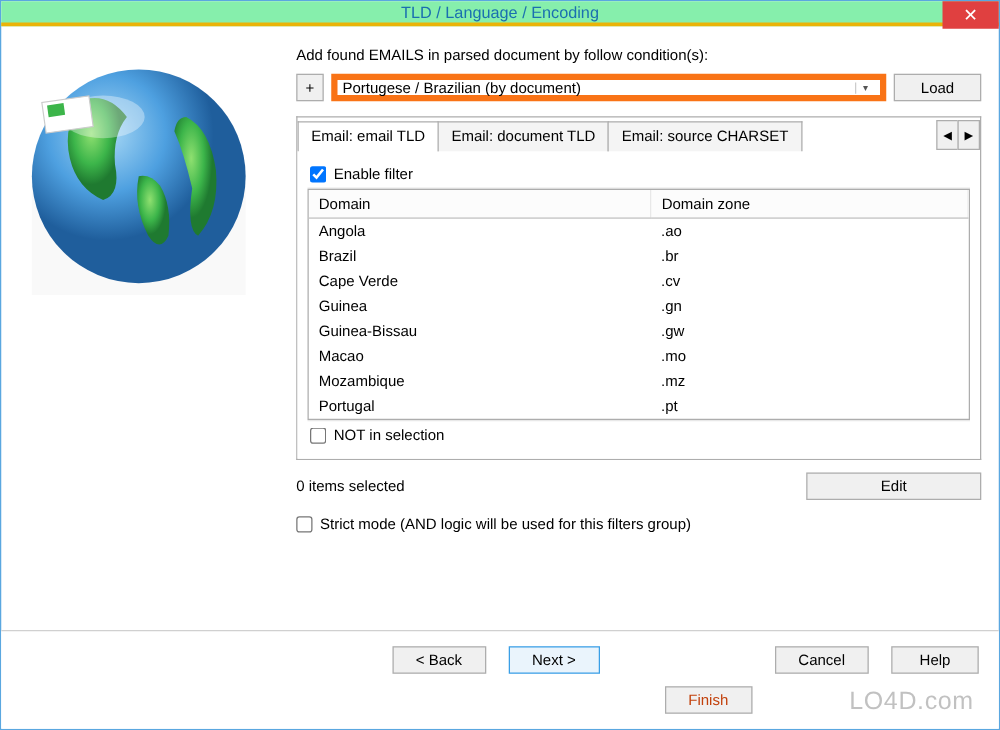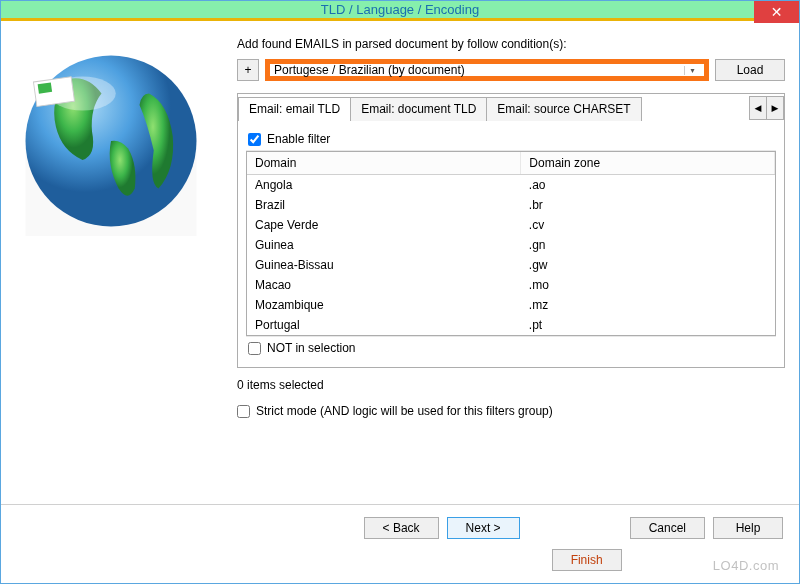--- a/index.html
+++ b/index.html
@@ -28,24 +28,24 @@
     .checkbox-row { display: flex; align-items: center; gap: 4px; padding: 4px 2px; border-bottom: 1px solid #e8e8e8; }
     .checkbox-row.bottom { border-top: 1px solid #e8e8e8; border-bottom: none; }
     input[type=checkbox] { margin: 0 2px 0 0; }
     .table-container { border: 1px solid #adadad; max-height: 220px; overflow: hidden; }
     .data-table { width: 100%; border-collapse: collapse; }
     .data-table th { text-align: left; font-weight: normal; padding: 4px 8px; border-bottom: 1px solid #d0d0d0; border-right: 1px solid #e8e8e8; background: #fcfcfc; }
     .data-table td { padding: 3px 8px; }
     .status-row { display: flex; align-items: center; margin-top: 10px; }
     .edit-btn { margin-left: auto; min-width: 140px; }
     .strict-row { margin-top: 12px; display: flex; align-items: center; gap: 4px; }
-    .footer { position: absolute; bottom: 0; left: 0; right: 0; padding: 12px 16px; border-top: 1px solid #d0d0d0; display: flex; gap: 8px; justify-content: flex-end; background: #fff; }
+    .footer { position: absolute; bottom: 0; left: 0; right: 0; padding: 12px 16px; border-top: 1px solid #d0d0d0; display: flex; gap: 18px; justify-content: flex-end; background: #fff; }
     .footer .spacer { width: 16px; }
     .btn.disabled { color: #c2410c; cursor: default; margin-top: 32px; }
-    .watermark { position: absolute; bottom: 10px; right: 20px; color: #999; font-size: 13px; letter-spacing: 0.5px; pointer-events: none; opacity: 0.6; }
+    .watermark { position: absolute; bottom: 10px; right: 20px; color: #999; font-size: 20px; letter-spacing: 0.5px; pointer-events: none; opacity: 0.6; }
     .tab-wrapper { margin-top: 4px; }
     .tab-strip { display: flex; border-top: 1px solid #adadad; border-left: 1px solid #adadad; border-right: 1px solid #adadad; background: #fff; padding-top: 2px; padding-left: 0; align-items: stretch; }
   </style>
 </head>
 <body>
 
 <div class="window">
   <div class="titlebar">
     <span class="titlebar-text">TLD / Language / Encoding</span>
     <div class="close-btn">✕</div>
@@ -157,20 +157,21 @@
             <div class="checkbox-row bottom">
               <input type="checkbox" style="">
               <span>NOT in selection</span>
             </div>
           </div>
         </div>
       </div>
 
       <div class="status-row">
         <span>0 items selected</span>
+        <div class="btn edit-btn">Edit</div>
       </div>
 
       <div class="strict-row">
         <input type="checkbox" style="">
         <span>Strict mode (AND logic will be used for this filters group)</span>
       </div>
     </div>
   </div>
 
   <div class="footer">

